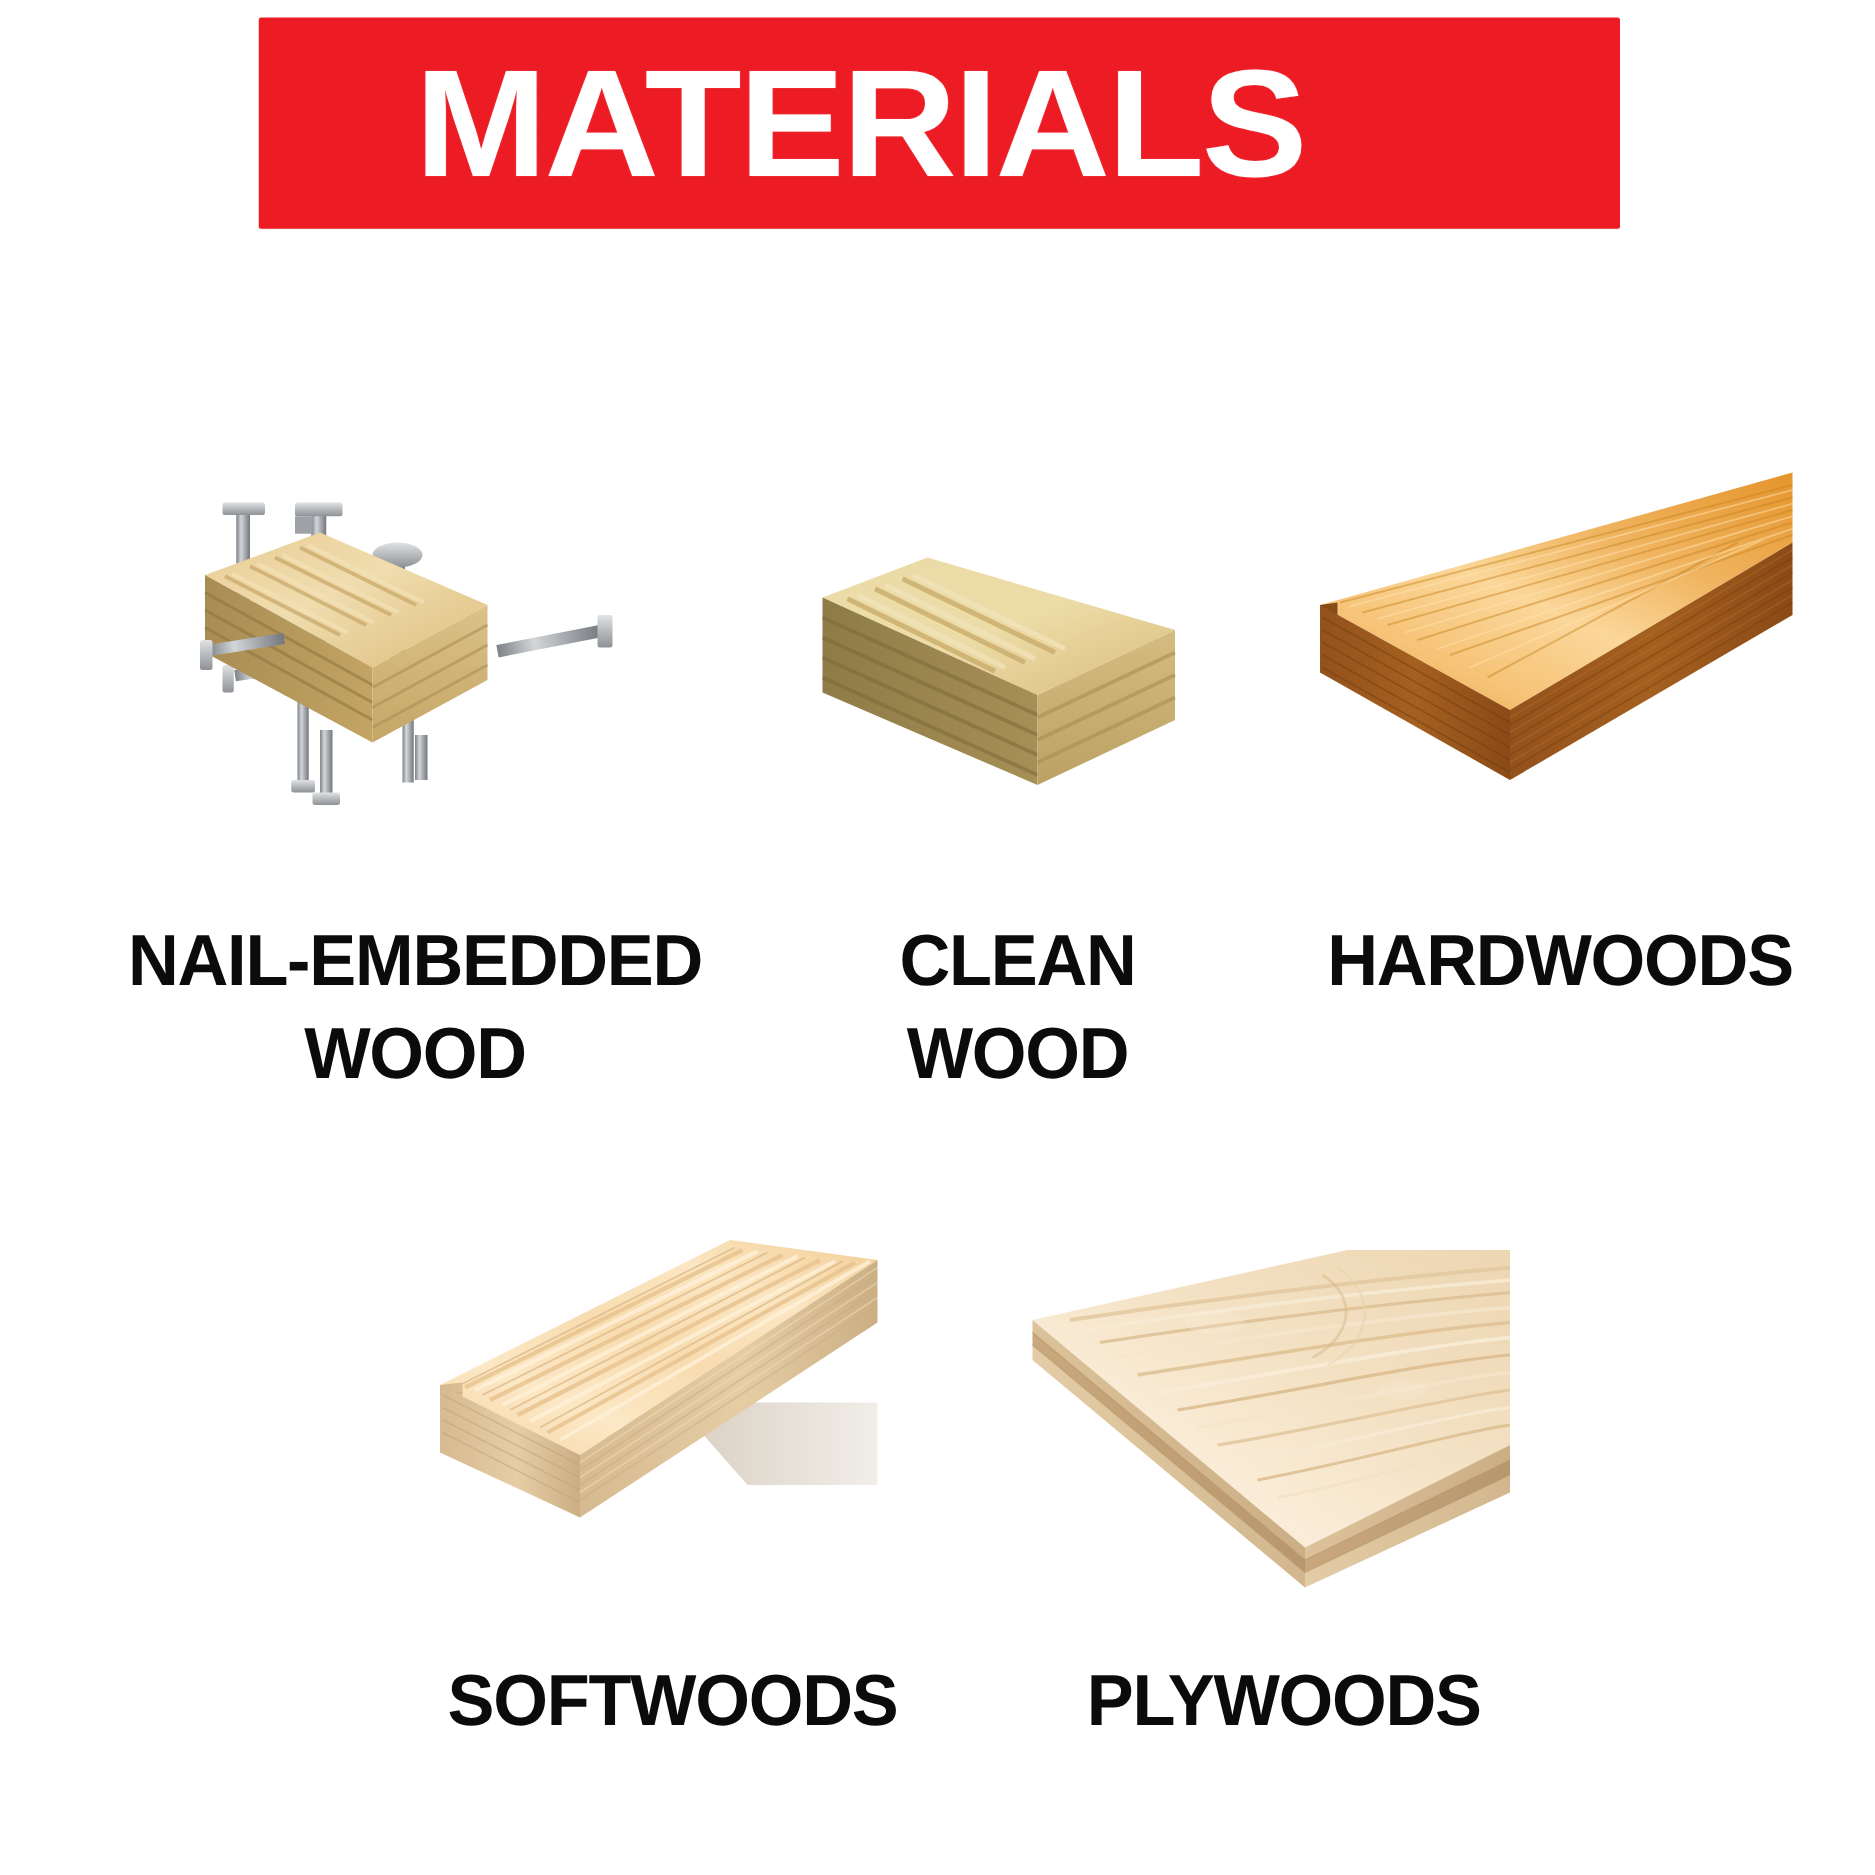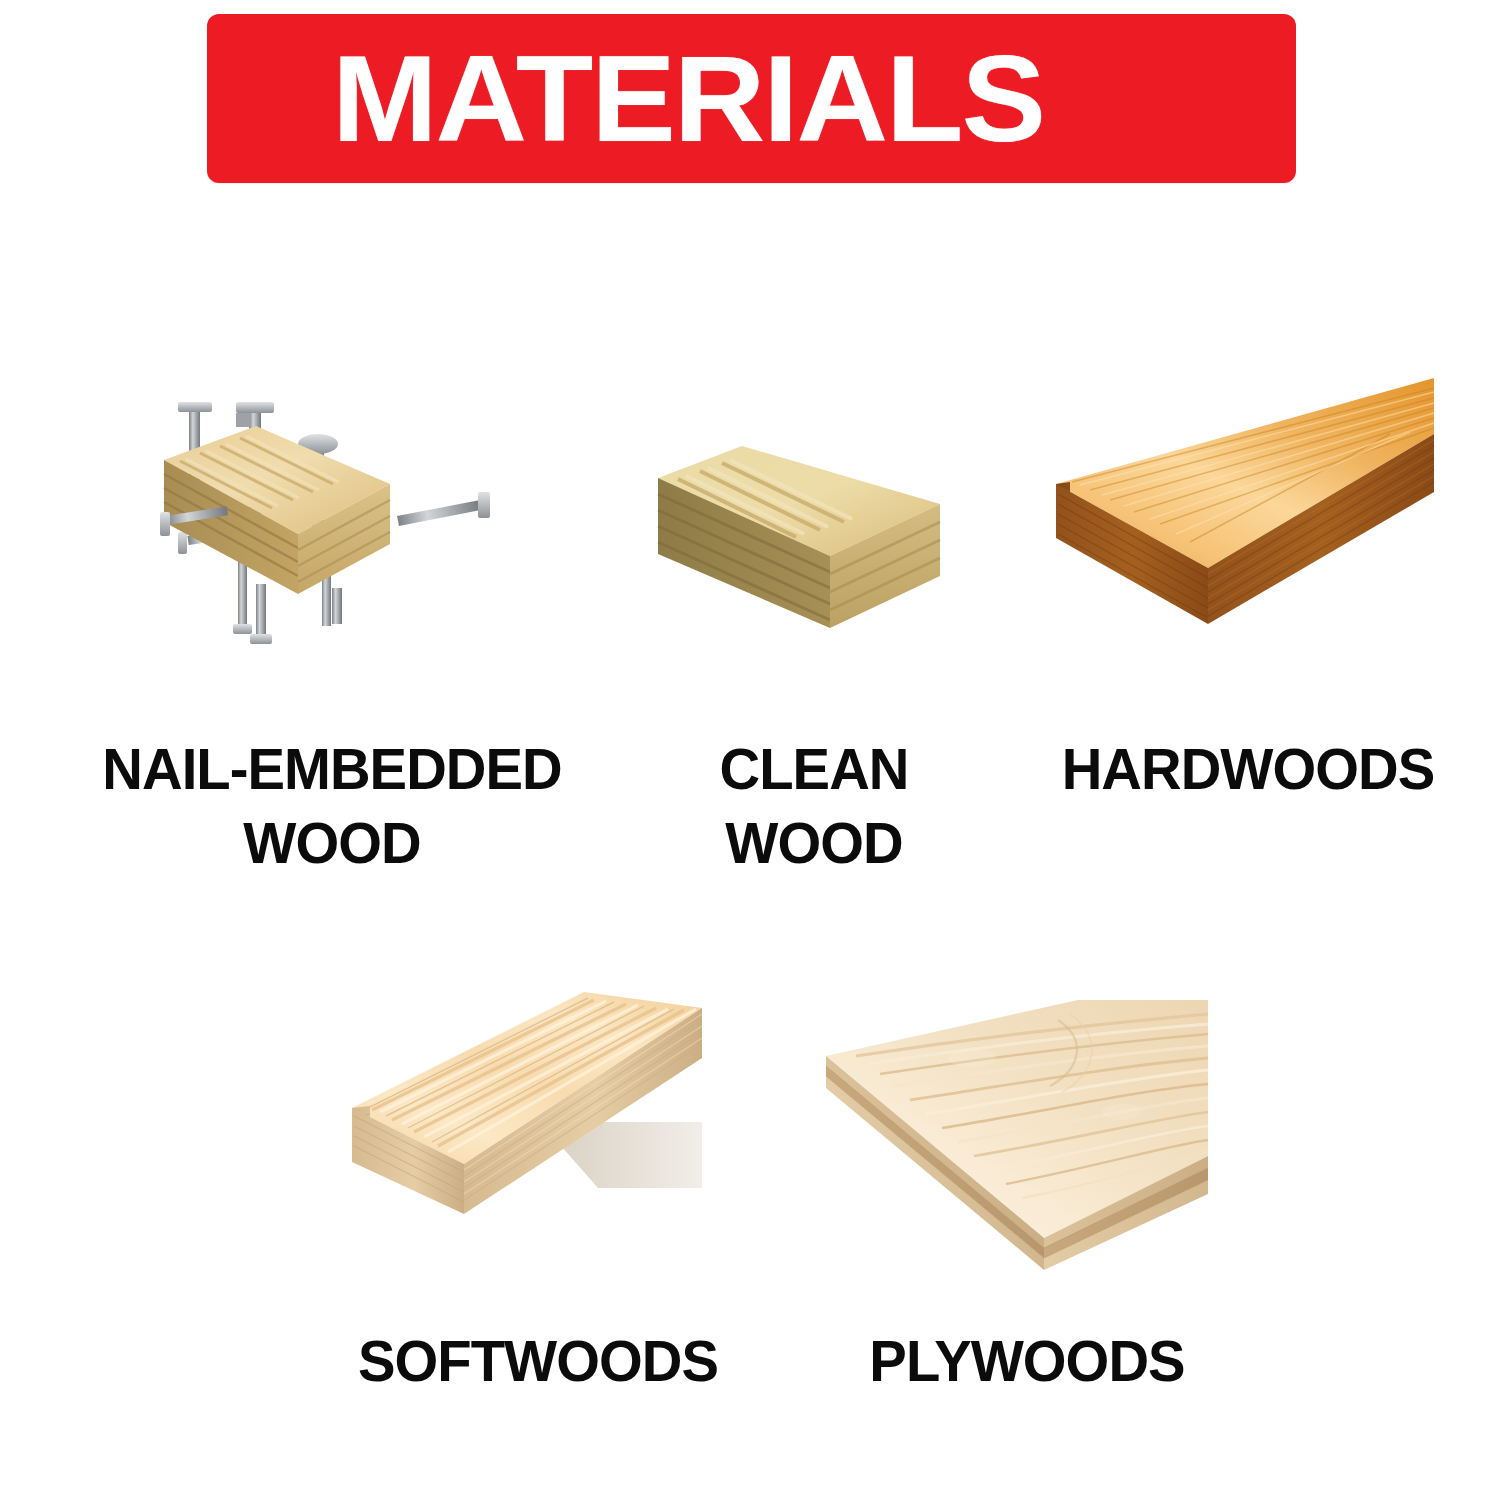--- a/index.html
+++ b/index.html
@@ -11,21 +11,21 @@
     position:relative;
   }
   #page{position:relative;width:1500px;height:1500px;background:#fff;}
 
   
   .banner{
     position:absolute;
     left:207px;top:14px;
     width:1089px;height:169px;
     background:#ED1C24;
-    border-radius:12px;
+    border-radius:2px;
     display:flex;align-items:center;justify-content:flex-start;
     box-shadow:0 1px 0 rgba(0,0,0,.05);
   }
   .banner-title{
     color:#ffffff;
     font-size:122px;
     font-weight:bold;
     letter-spacing:-2px;
     line-height:1;
     margin-left:125px;

